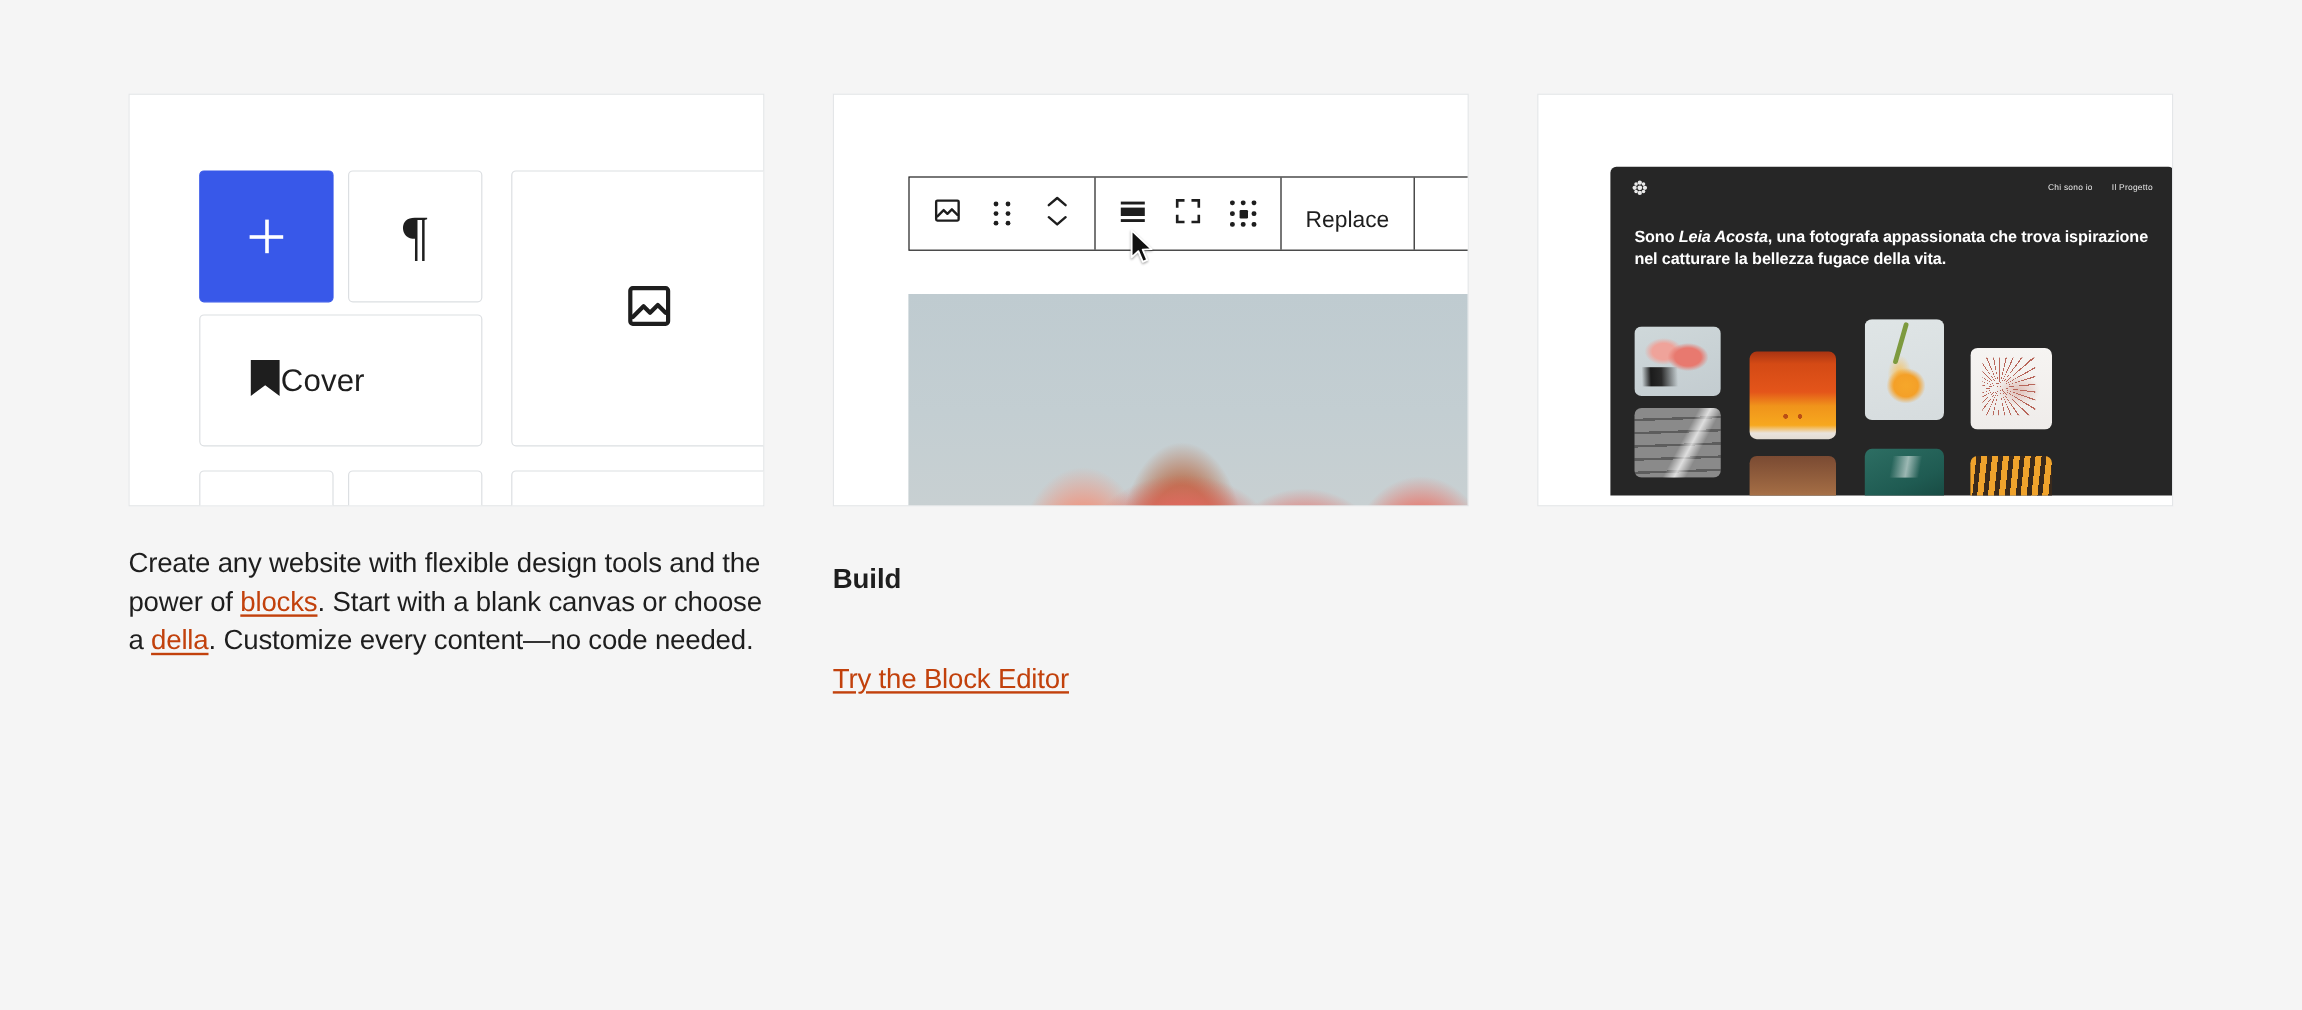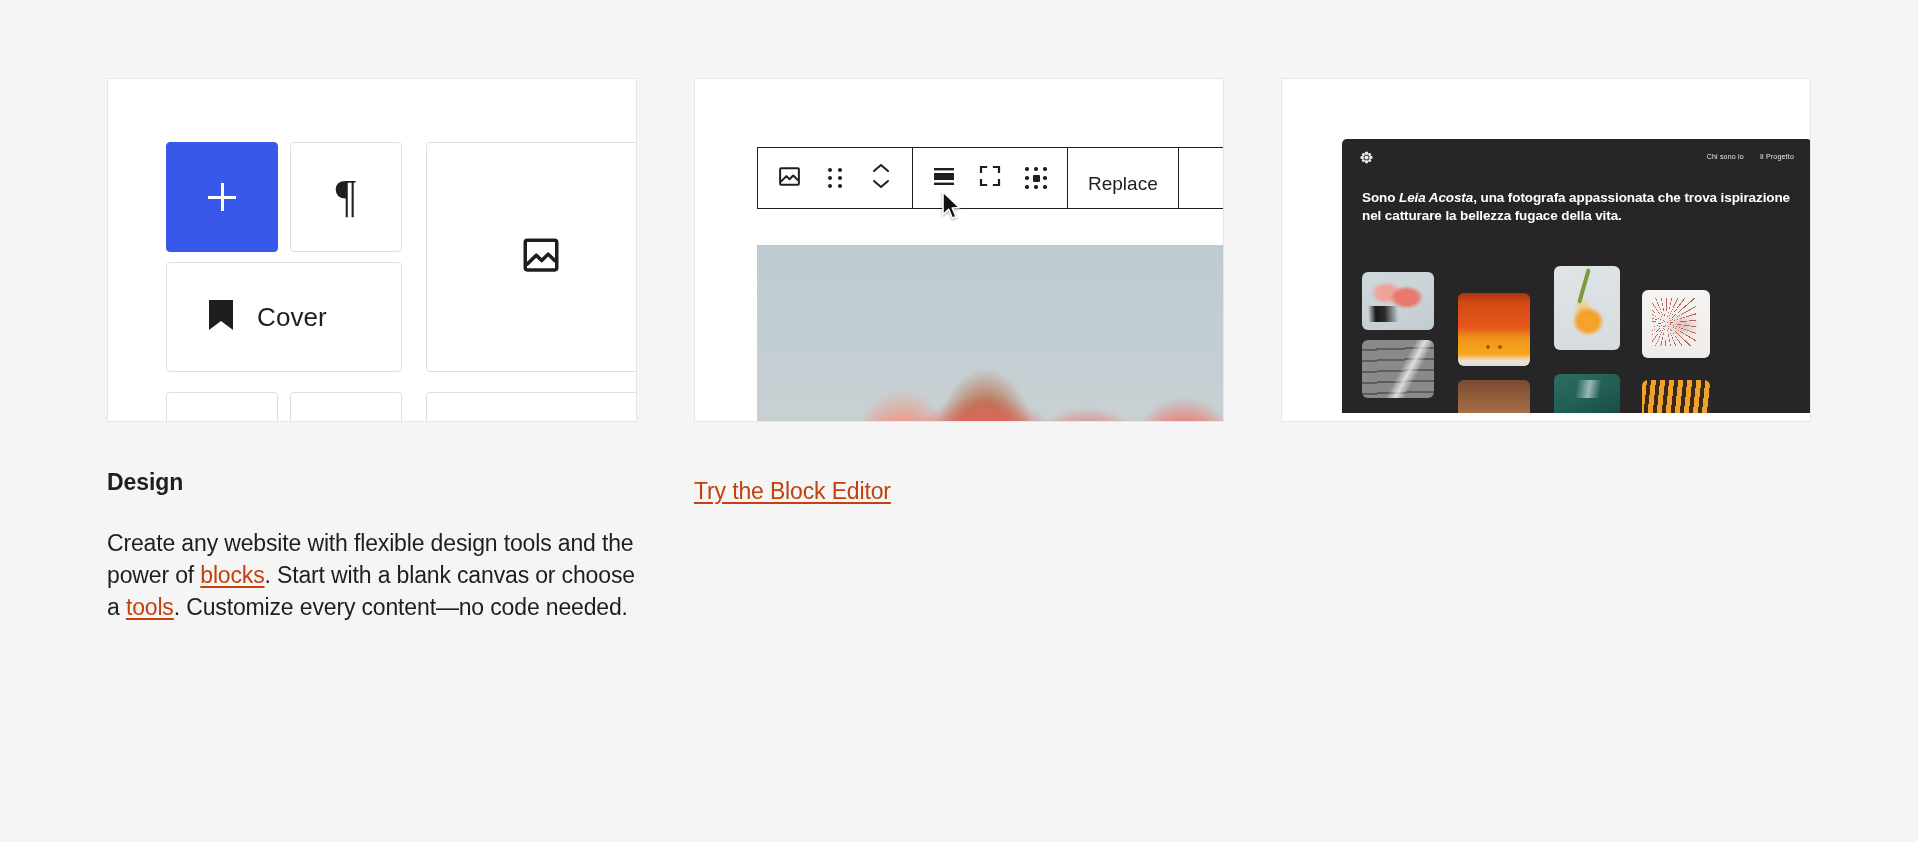--- a/index.html
+++ b/index.html
@@ -56,21 +56,21 @@
     align-items: center;
     justify-content: center;
   }
   .tile.plus {
     left: 0; top: 0; width: 112px; height: 110px;
     background: #3858e9;
     border-color: #3858e9;
   }
   .tile.para  { left: 124px; top: 0; width: 112px; height: 110px; }
   .tile.cover { left: 0; top: 120px; width: 236px; height: 110px;
-                justify-content: flex-start; padding-left: 41px; gap: 23px; }
+                justify-content: flex-start; padding-left: 41px; }
   .tile.media { left: 260px; top: 0; width: 230px; height: 230px; }
   .tile.r3a   { left: 0;   top: 250px; width: 112px; height: 110px; }
   .tile.r3b   { left: 124px; top: 250px; width: 112px; height: 110px; }
   .tile.r3c   { left: 260px; top: 250px; width: 230px; height: 110px; }
 
   .plus-glyph {
     position: relative; width: 28px; height: 28px;
   }
   .plus-glyph::before, .plus-glyph::after {
     content: ""; position: absolute; background: #ffffff;
@@ -292,24 +292,23 @@
               </svg>
             </span>
           </div>
 
           <div class="tile r3a"></div>
           <div class="tile r3b"></div>
           <div class="tile r3c"></div>
         </div>
       </div>
 
-      <h3 class="heading">Design</h3>
 
       <p class="body">
-        <span>Create any website with flexible design tools and the power of </span><a href="#">blocks</a><span>. Start with a blank canvas or choose a </span><a href="#">tools</a><span>. Customize every content—no code needed.</span>
+        <span>Create any website with flexible design tools and the power of </span><a href="#">blocks</a><span>. Start with a blank canvas or choose a </span><a href="#">della</a><span>. Customize every content—no code needed.</span>
       </p>
     </div>
 
     <div class="column">
       <div class="preview">
 
         <div class="toolbar">
 
           <div class="tb-group">
             <div class="tb-btn">
@@ -388,20 +387,21 @@
 
         <div class="flower"></div>
 
         <span class="cursor">
           <svg width="22" height="30" viewBox="0 0 22 30" aria-hidden="true">
             <path d="M2 1 L2 23.5 L7.6 18.3 L11.4 27.2 L15 25.6 L11.3 17 L18.6 16.6 Z" fill="#111" stroke="#ffffff" stroke-width="1.6" stroke-linejoin="round"></path>
           </svg>
         </span>
       </div>
 
+      <h3 class="heading">Build</h3>
 
 
       <a class="cta" href="#">Try the Block Editor</a>
     </div>
 
     <div class="column">
       <div class="preview">
         <div class="site">
 
           <div class="site-nav">

